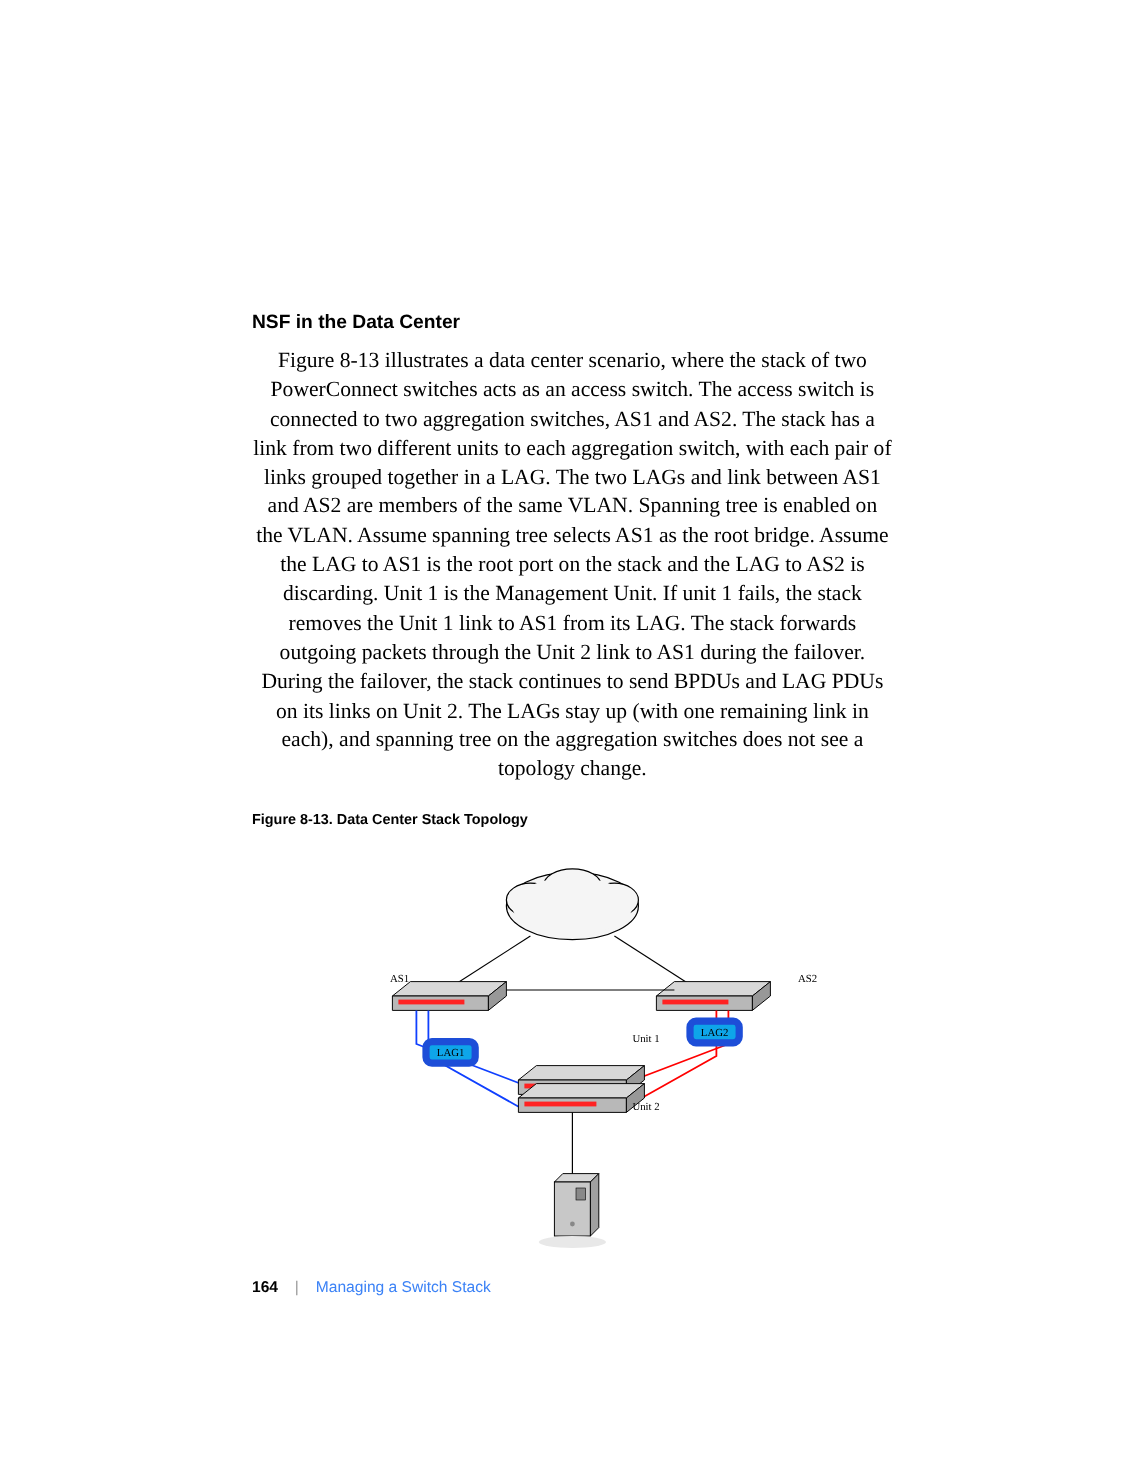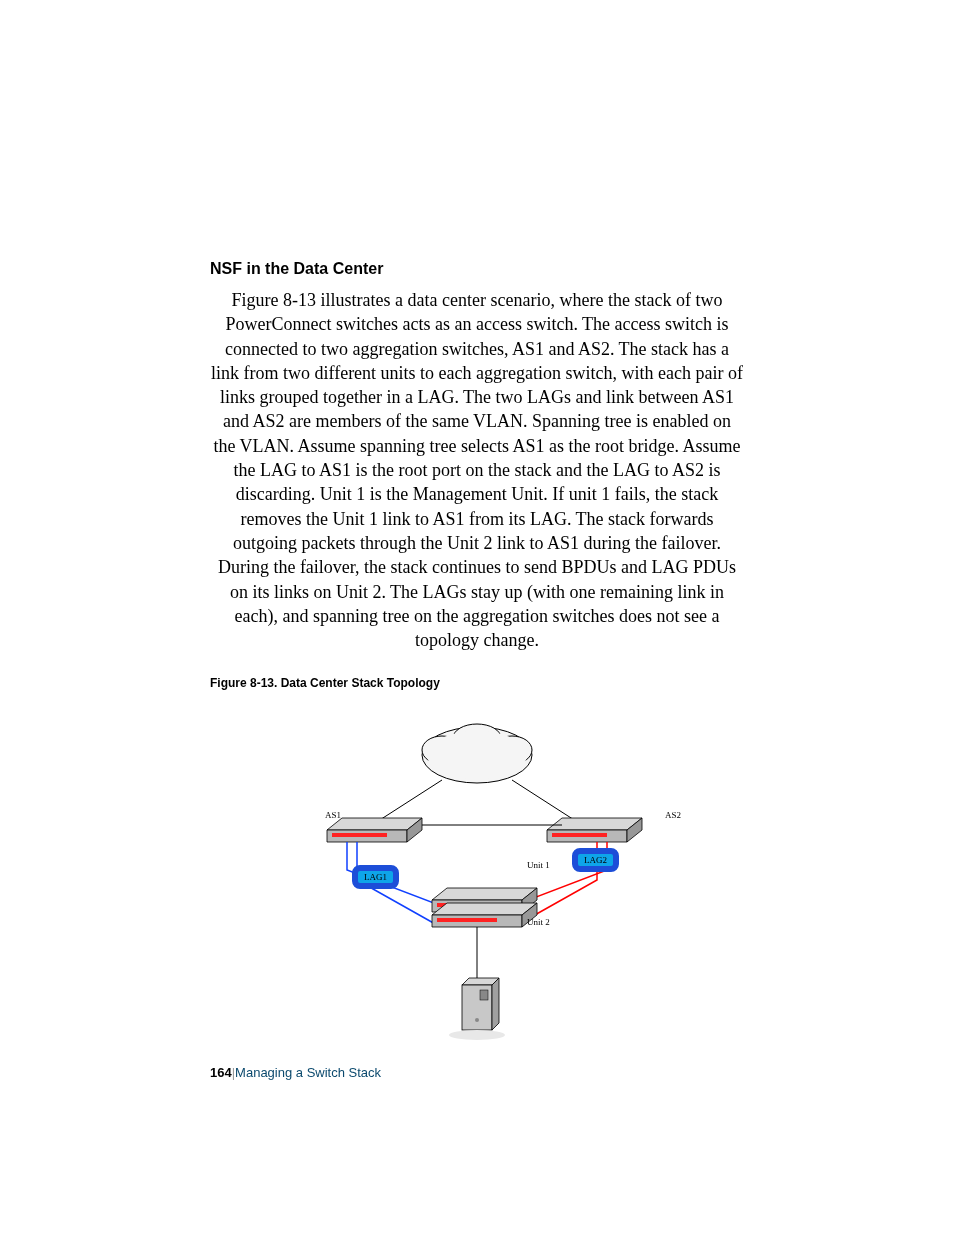--- a/index.html
+++ b/index.html
@@ -52,24 +52,25 @@
       font-size: 9px;
     }
     .footer {
       position: absolute;
       bottom: 155px;
       left: 210px;
       font-family: Arial, Helvetica, sans-serif;
       font-size: 13px;
       display: flex;
       align-items: flex-end;
+      gap: 14px;
     }
     .footer .pg { font-weight: bold; }
     .footer .sep { color: #999; font-weight: 200; }
-    .footer .chap { color: #0c4a6e; font-weight: 400; }
+    .footer .chap { color: #3b82f6; font-weight: 400; }
   </style>
 </head>
 <body>
 
 <div class="page">
   <h2>NSF in the Data Center</h2>
   <p class="body-text">Figure 8-13 illustrates a data center scenario, where the stack of two PowerConnect switches acts as an access switch. The access switch is connected to two aggregation switches, AS1 and AS2. The stack has a link from two different units to each aggregation switch, with each pair of links grouped together in a LAG. The two LAGs and link between AS1 and AS2 are members of the same VLAN. Spanning tree is enabled on the VLAN. Assume spanning tree selects AS1 as the root bridge. Assume the LAG to AS1 is the root port on the stack and the LAG to AS2 is discarding. Unit 1 is the Management Unit. If unit 1 fails, the stack removes the Unit 1 link to AS1 from its LAG. The stack forwards outgoing packets through the Unit 2 link to AS1 during the failover. During the failover, the stack continues to send BPDUs and LAG PDUs on its links on Unit 2. The LAGs stay up (with one remaining link in each), and spanning tree on the aggregation switches does not see a topology change.</p>
   <div class="figure-caption">Figure 8-13.    Data Center Stack Topology</div>
 
   <div class="diagram">

